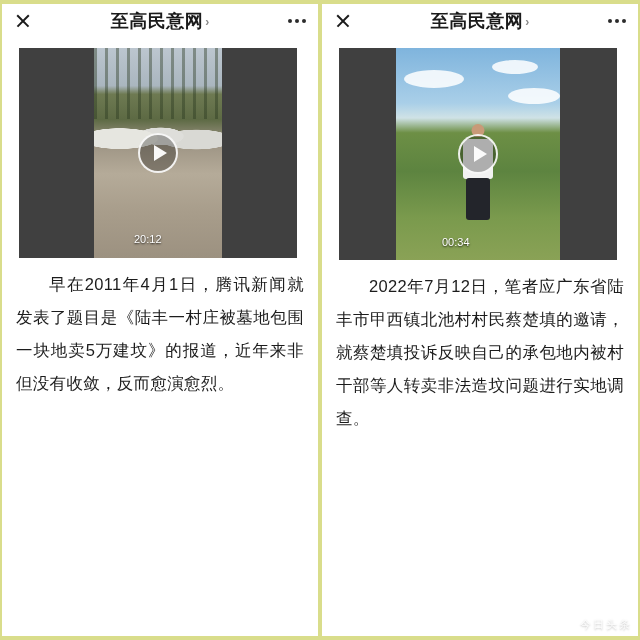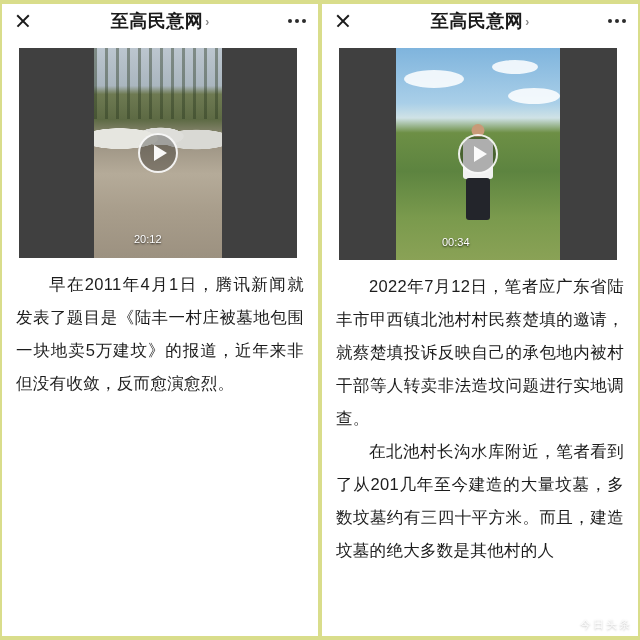--- a/index.html
+++ b/index.html
@@ -278,19 +278,18 @@
             <span class="man-head"></span>
             <span class="man-body"></span>
             <span class="man-legs"></span>
           </div>
         </div>
         <div class="play"></div>
         <span class="duration">00:34</span>
       </div>
 
       <p class="para">2022年7月12日，笔者应广东省陆丰市甲西镇北池村村民蔡楚填的邀请，就蔡楚填投诉反映自己的承包地内被村干部等人转卖非法造坟问题进行实地调查。</p>
-      <p class="para">在北池村长沟水库附近，笔者看到了从201几年至今建造的大量坟墓，多数坟墓约有三四十平方米。而且，建造坟墓的绝大多数是其他村的人</p>
     </div>
 
     <span class="watermark">今日头条</span>
   </div>
 
 </div>
 
 </body></html>

